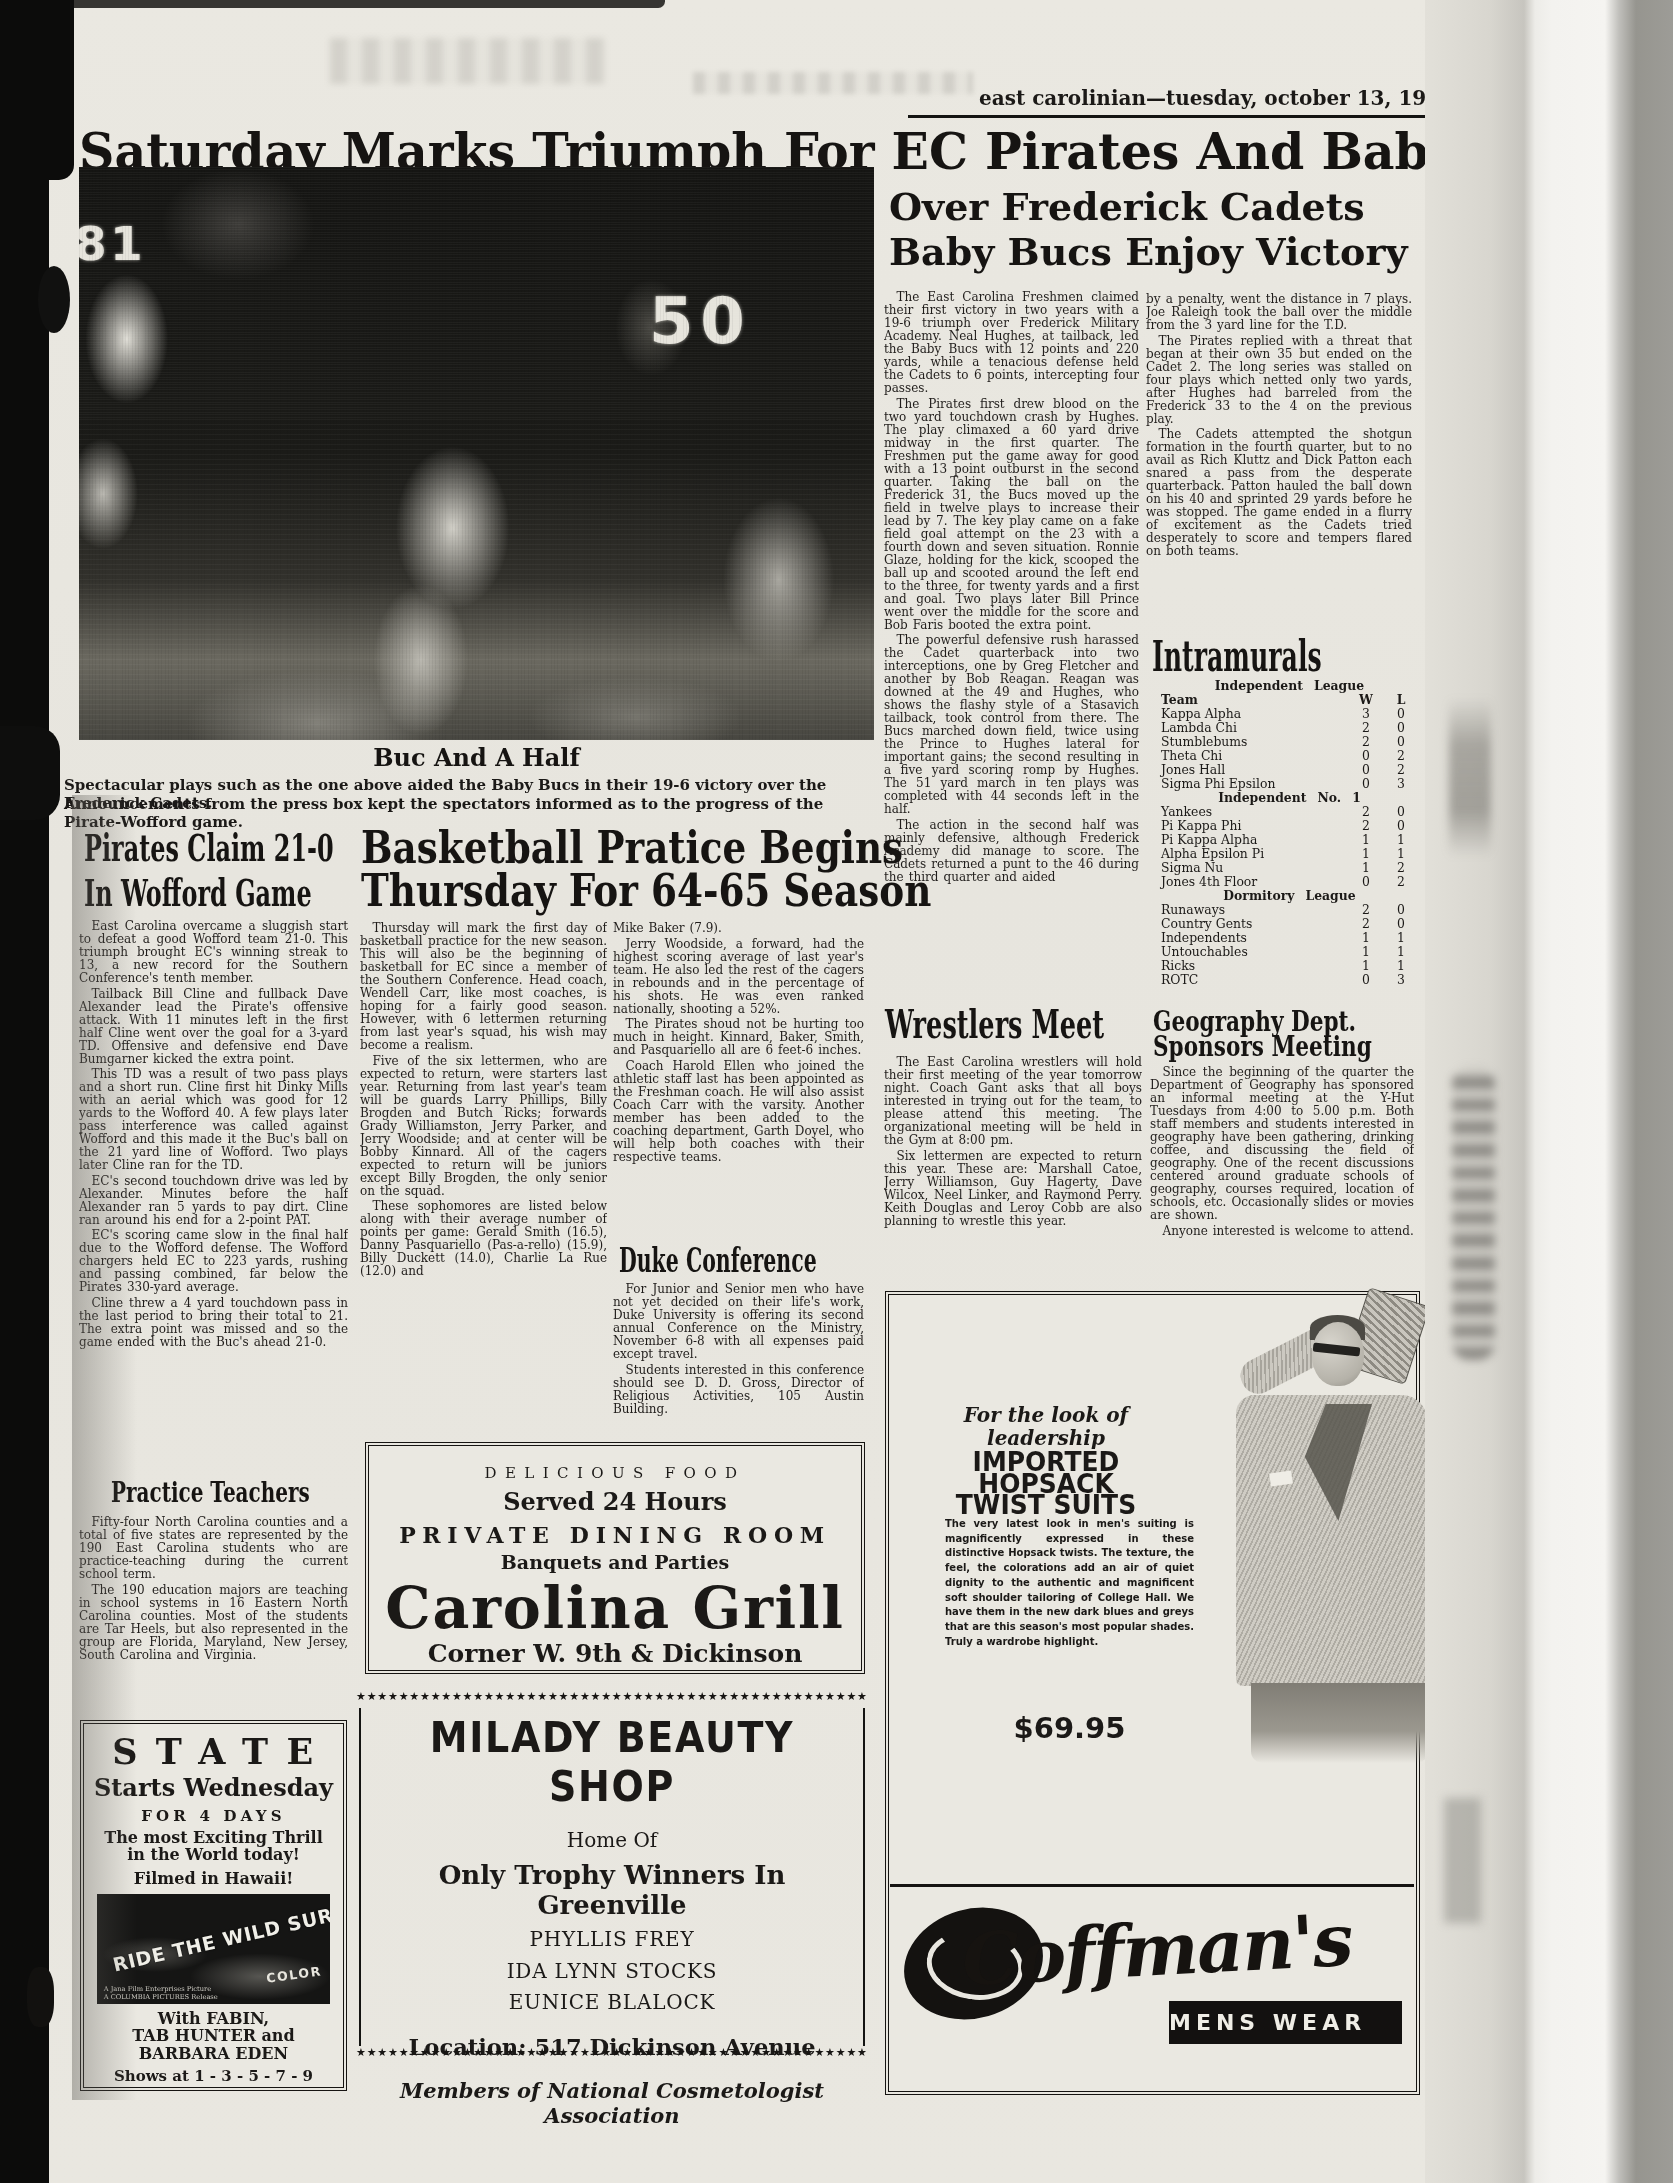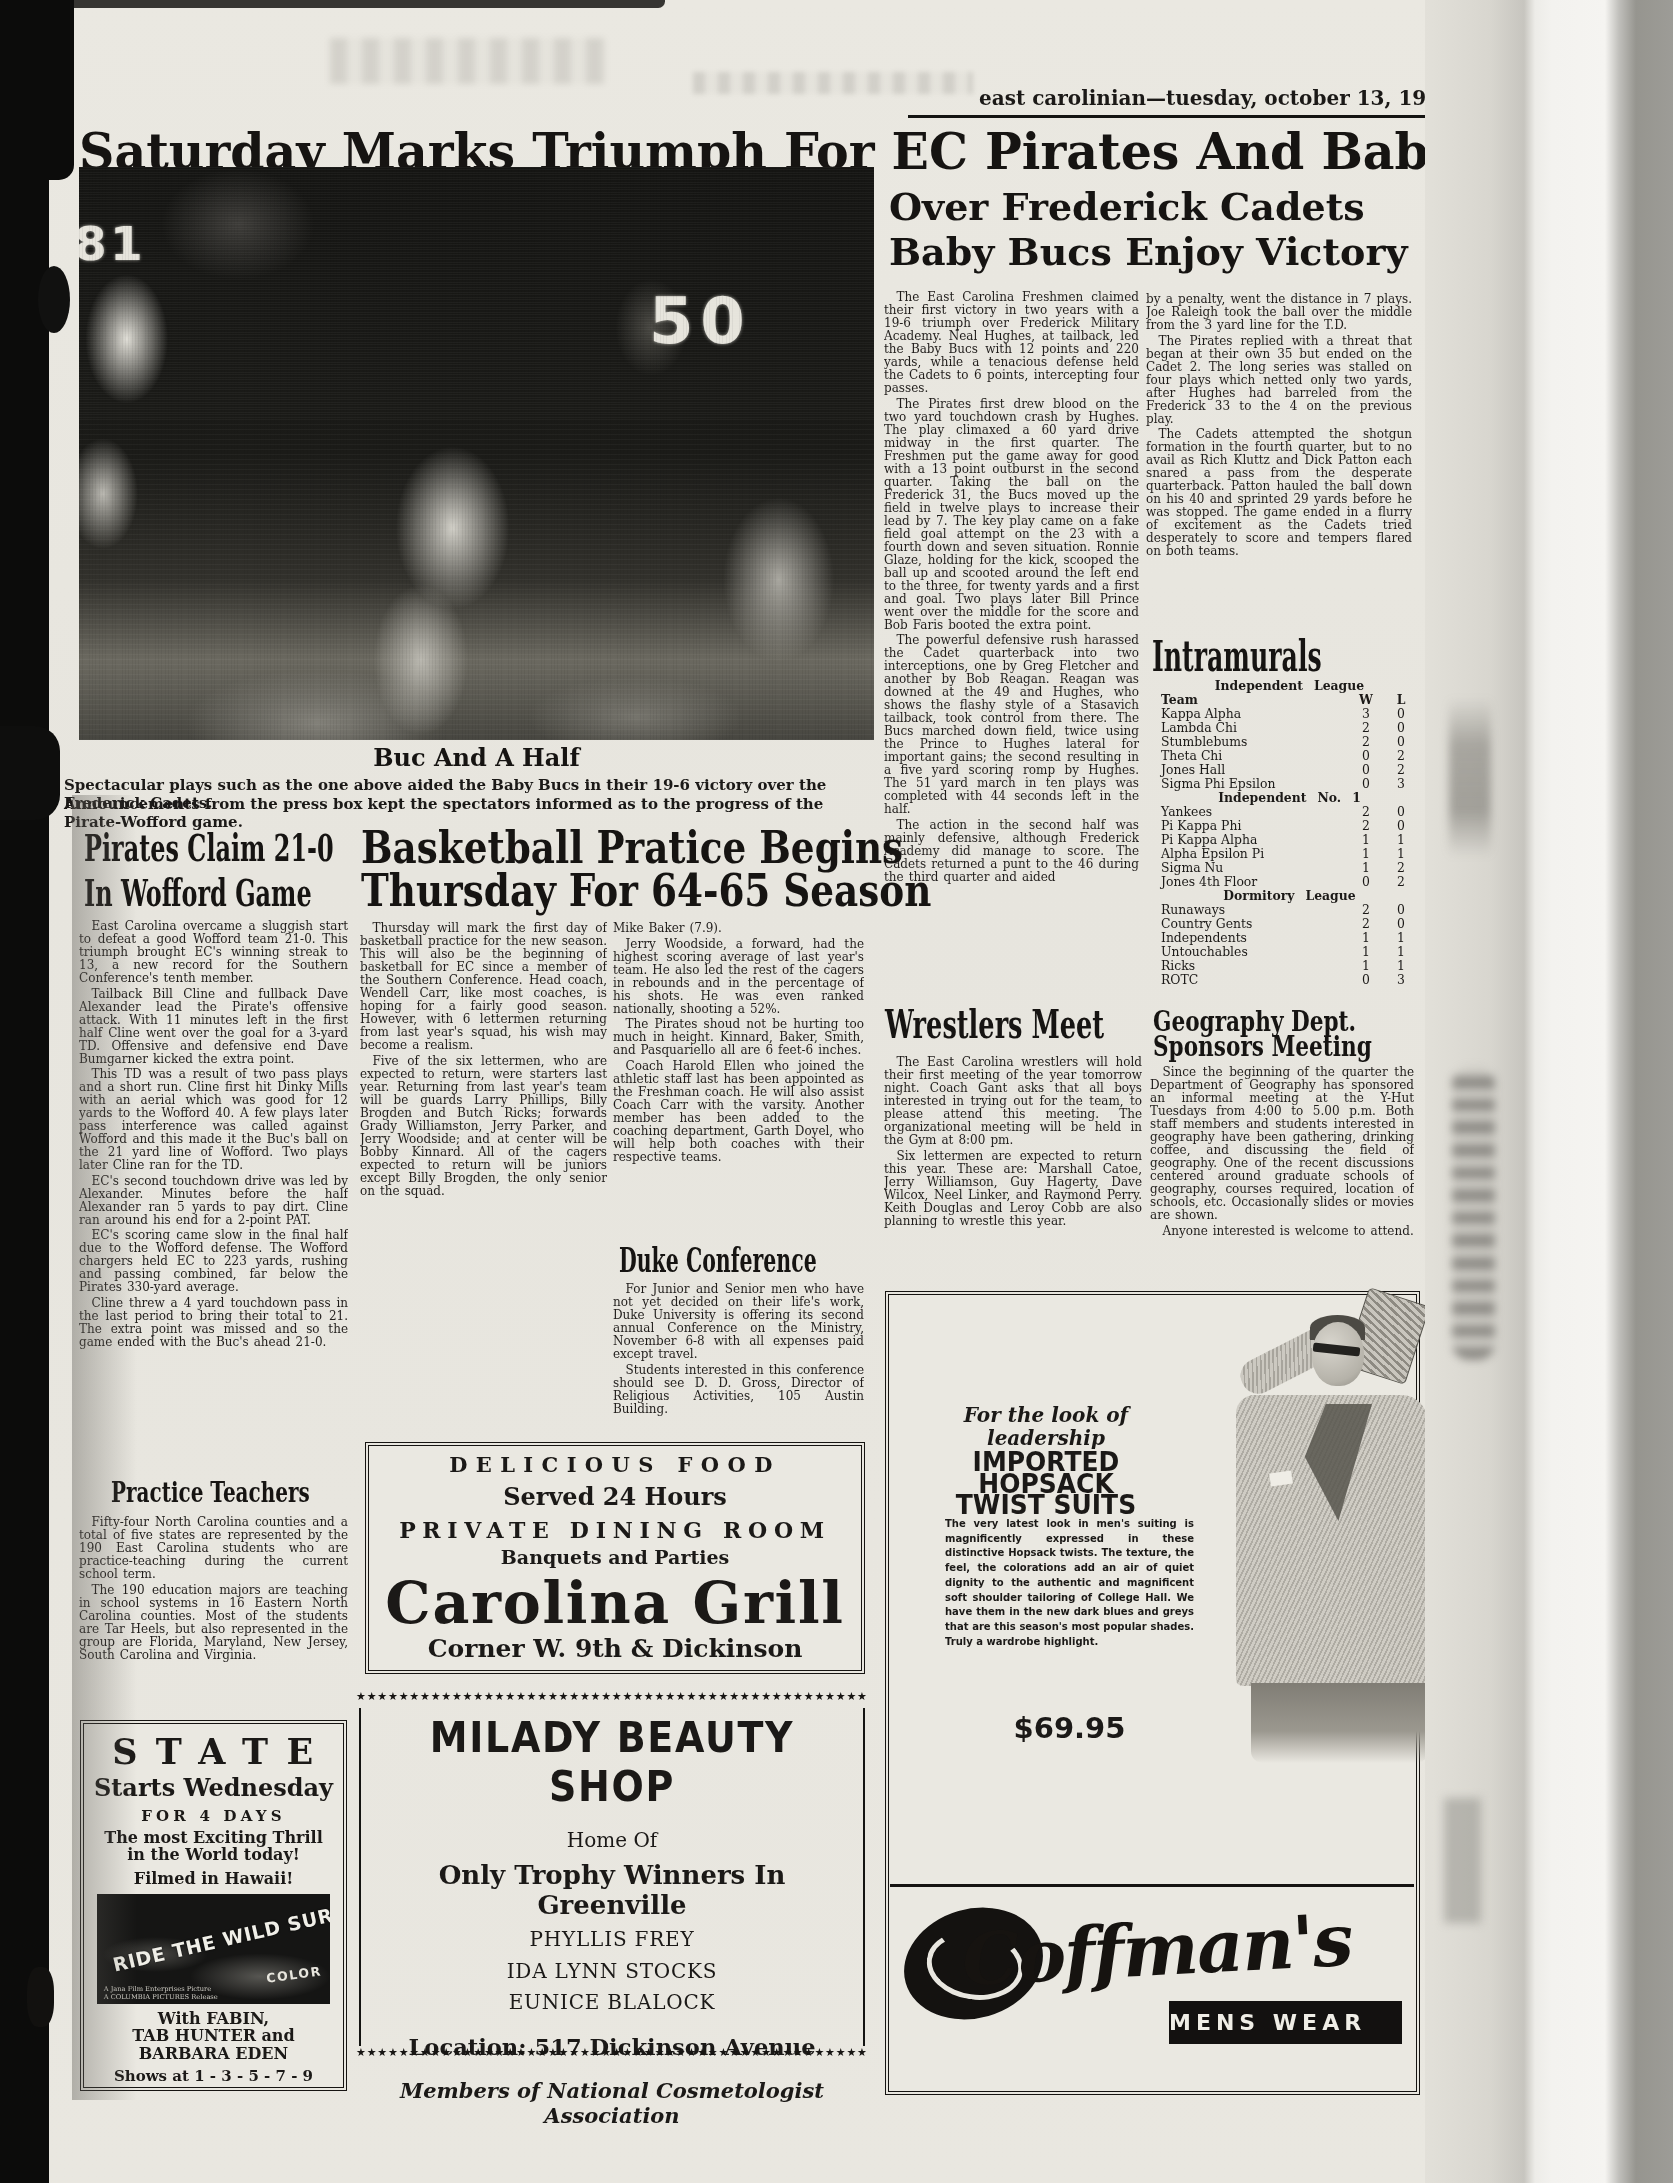--- a/index.html
+++ b/index.html
@@ -88,21 +88,21 @@
   #ptH{left:111px;top:1477px;font-size:27px;transform:scaleX(.74);}
   #ptB{left:79px;top:1516px;width:269px;height:196px;}
   #bkH{left:361px;top:826px;font-size:45px;line-height:43px;transform:scaleX(.83);}
   #bkC1{left:360px;top:922px;width:247px;height:509px;}
   #bkC2{left:613px;top:922px;width:251px;height:313px;}
   #dukeH{left:619px;top:1241px;font-size:33px;transform:scaleX(.62);}
   #dukeB{left:613px;top:1283px;width:251px;height:146px;}
 
   
   #grill{left:368px;top:1445px;width:492px;height:224px;text-align:center;}
-  #grill .gl1{margin-top:6px;font-size:21px;font-weight:bold;letter-spacing:8.4px;}
+  #grill .gl1{margin-top:18px;font-size:15px;font-weight:normal;letter-spacing:8.4px;}
   #grill .gl2{margin-top:5px;font-size:24px;font-weight:bold;}
   #grill .gl3{margin-top:5.9px;font-size:22px;font-weight:bold;letter-spacing:6.7px;}
   #grill .gl4{margin-top:3px;font-size:19px;font-weight:bold;}
   #grill .gname{margin-top:6.7px;font-size:57px;font-weight:bold;letter-spacing:1.7px;line-height:55px;}
   #grill .gaddr{margin-top:4.2px;font-size:25px;font-weight:bold;}
   .stars{left:356px;width:512px;height:15px;font-size:11px;letter-spacing:0.8px;overflow:hidden;white-space:nowrap;color:#161412;}
   #starsT{top:1690px;}
   #starsB{top:2046px;}
 
   
@@ -268,20 +268,21 @@
     <p>The 190 education majors are teaching in school systems in 16 Eastern North Carolina counties. Most of the students are Tar Heels, but also represented in the group are Florida, Maryland, New Jersey, South Carolina and Virginia.</p>
   </div>
 
   <div id="bkH" class="abs hd">
     <div>Basketball Pratice Begins</div>
     <div>Thursday For 64-65 Season</div>
   </div>
   <div id="bkC1" class="abs bt ser">
     <p>Thursday will mark the first day of basketball practice for the new season. This will also be the beginning of basketball for EC since a member of the Southern Conference. Head coach, Wendell Carr, like most coaches, is hoping for a fairly good season. However, with 6 lettermen returning from last year's squad, his wish may become a realism.</p>
     <p>Five of the six lettermen, who are expected to return, were starters last year. Returning from last year's team will be guards Larry Phillips, Billy Brogden and Butch Ricks; forwards Grady Williamston, Jerry Parker, and Jerry Woodside; and at center will be Bobby Kinnard. All of the cagers expected to return will be juniors except Billy Brogden, the only senior on the squad.</p>
+    <p>These sophomores are listed below along with their average number of points per game: Gerald Smith (16.5), Danny Pasquariello (Pas-a-rello) (15.9), Billy Duckett (14.0), Charlie La Rue (12.0) and</p>
   </div>
   <div id="bkC2" class="abs bt ser">
     <p class="noind">Mike Baker (7.9).</p>
     <p>Jerry Woodside, a forward, had the highest scoring average of last year's team. He also led the rest of the cagers in rebounds and in the percentage of his shots. He was even ranked nationally, shooting a 52%.</p>
     <p>The Pirates shoud not be hurting too much in height. Kinnard, Baker, Smith, and Pasquariello all are 6 feet-6 inches.</p>
     <p>Coach Harold Ellen who joined the athletic staff last has been appointed as the Freshman coach. He will also assist Coach Carr with the varsity. Another member has been added to the coaching department, Garth Doyel, who will help both coaches with their respective teams.</p>
   </div>
 
   <div id="dukeH" class="abs hd">Duke Conference</div>
   <div id="dukeB" class="abs bt ser">

